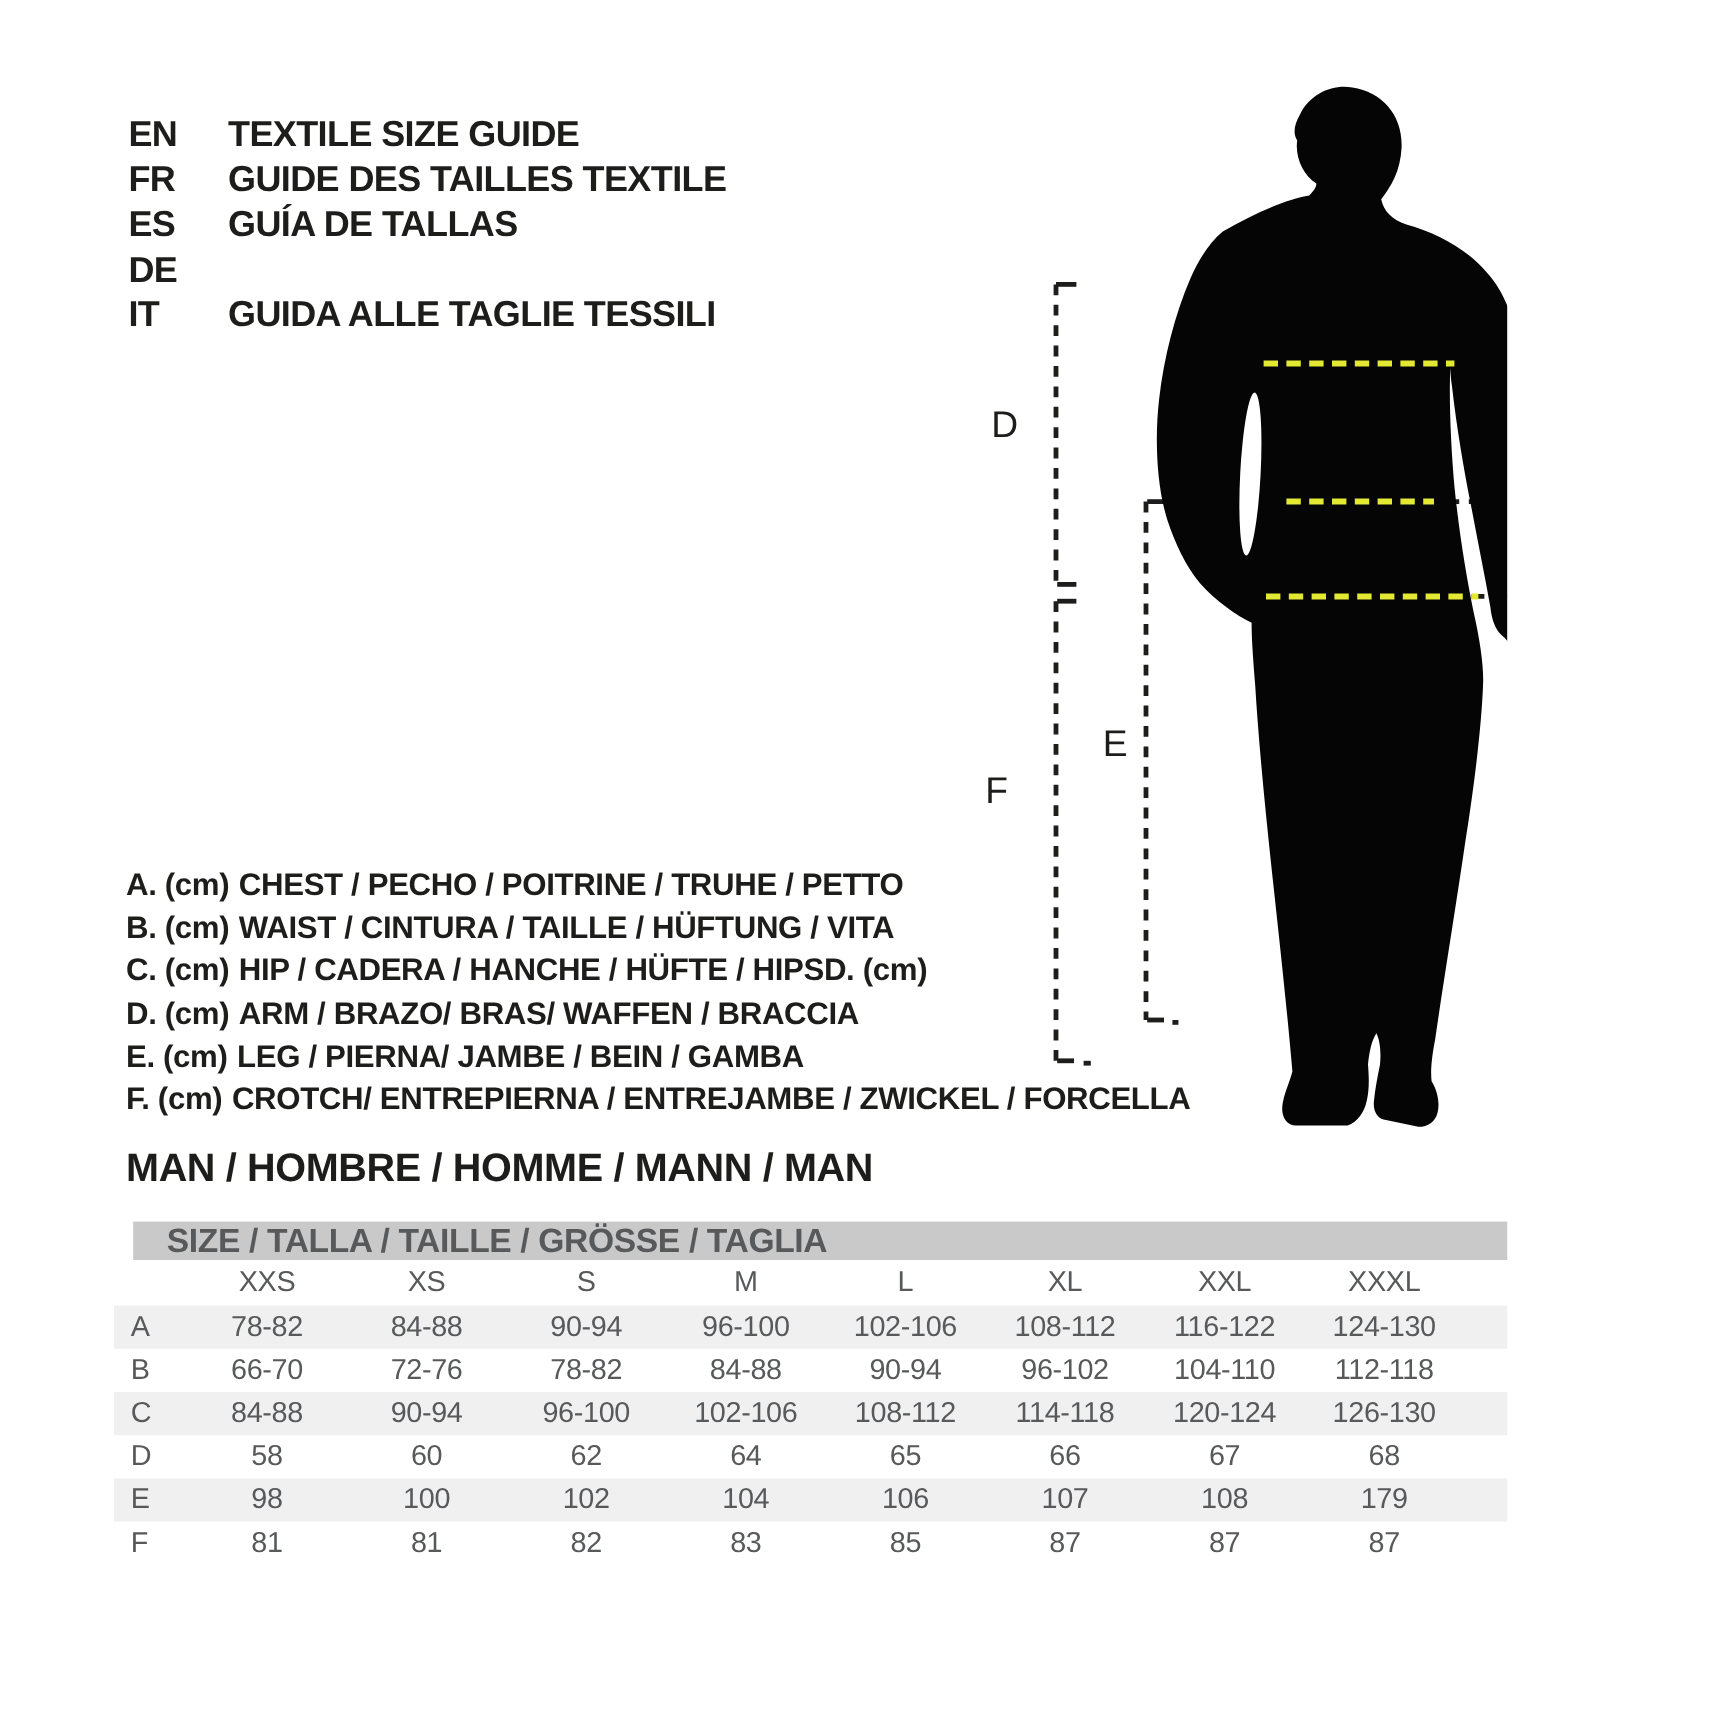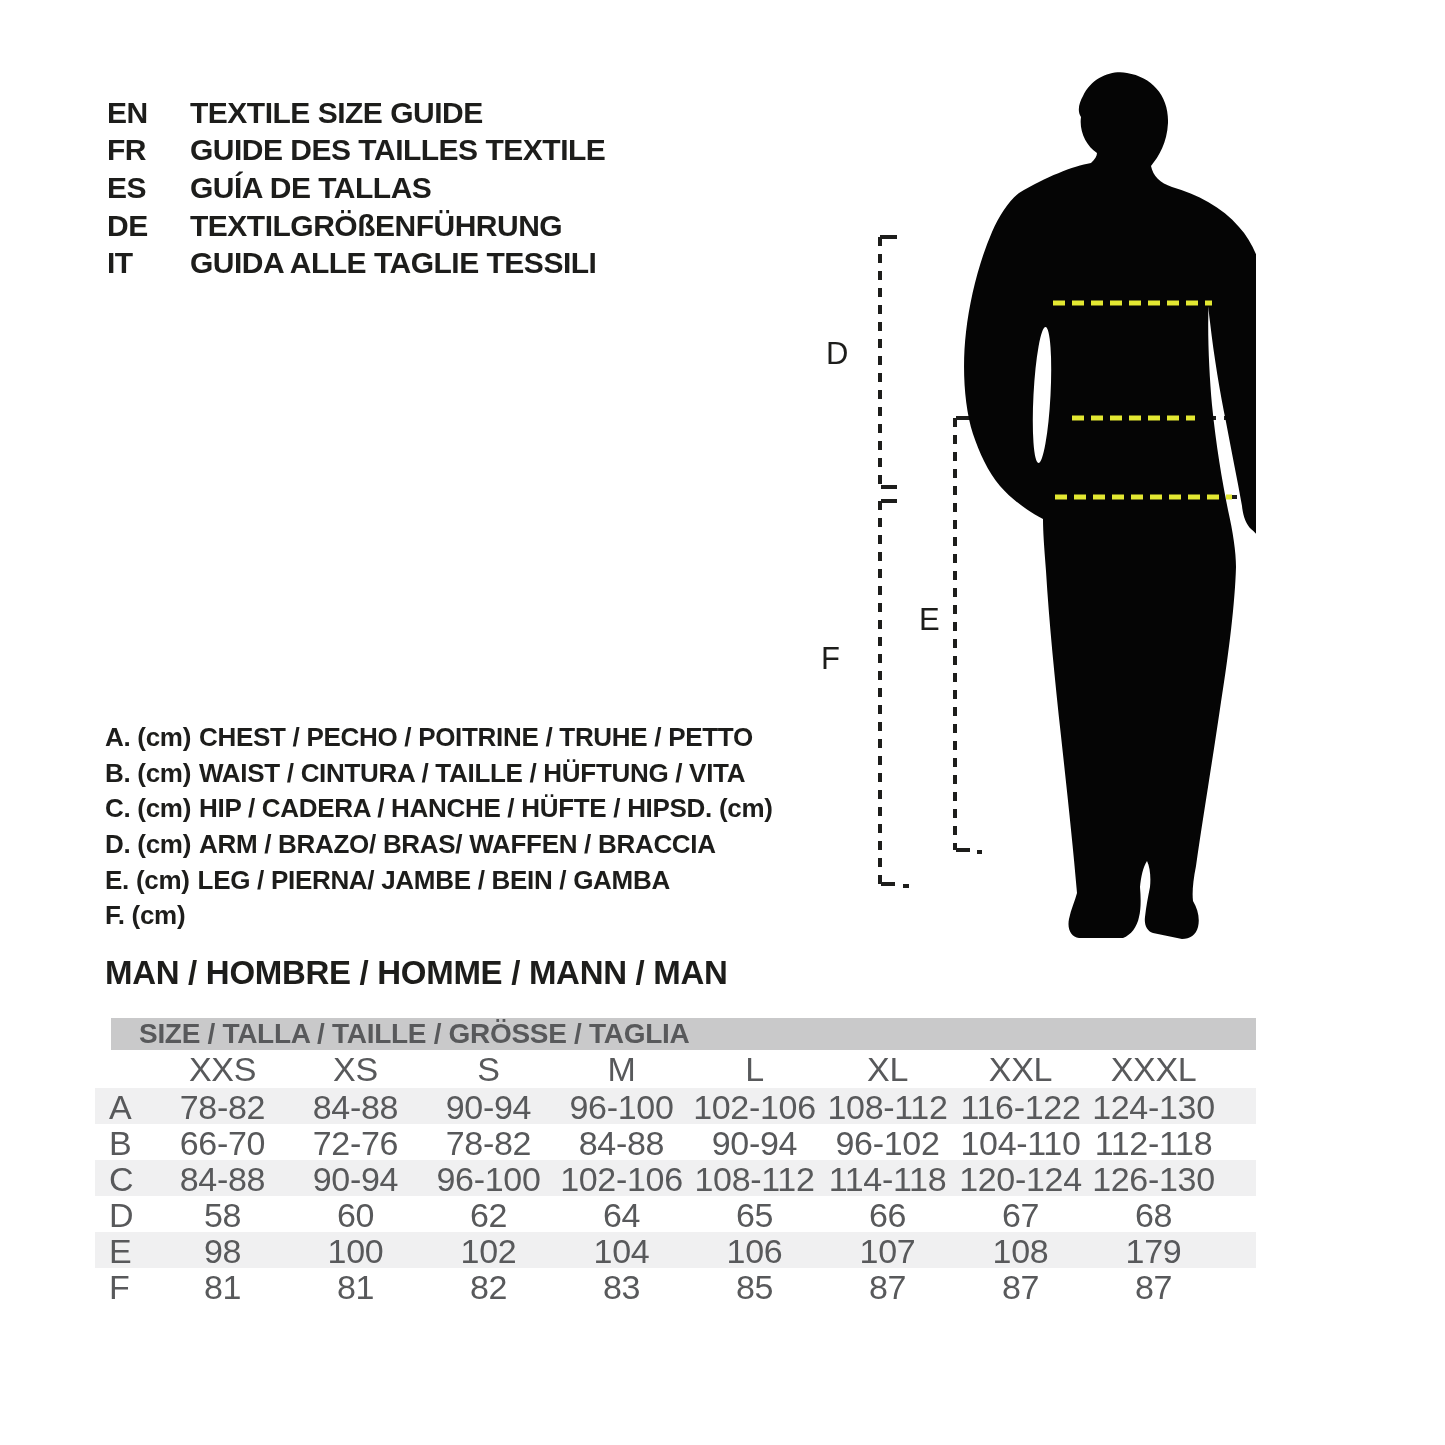--- a/index.html
+++ b/index.html
@@ -16,21 +16,21 @@
   .legend-row{height:35.7px;display:flex;align-items:flex-start;font-size:26px;font-weight:700;letter-spacing:-0.3px;}
   .legend-key{margin-right:8px;}
 
   .gender-line{position:absolute;left:105px;top:973px;transform:translateY(-50%);
                font-size:33px;font-weight:700;letter-spacing:-0.3px;}
 
   
   .size-header-bar{position:absolute;left:95px;top:1018px;width:1254px;height:32px;background:#c9c9ca;
                    display:flex;align-items:center;padding-left:28px;box-sizing:border-box;
                    font-size:28px;font-weight:700;color:#58595b;letter-spacing:-0.3px;margin-left:16px;}
-  .size-table{position:absolute;left:95px;top:1050px;width:1254px;font-size:34px;color:#58595b;}
+  .size-table{position:absolute;left:95px;top:1050px;width:1254px;font-size:24px;color:#58595b;}
   .t-row{display:grid;grid-template-columns:61px repeat(8,133px) 1fr;height:36px;align-items:center;}
   .t-row.header{height:38px;}
   .t-row.stripe{background:#f0f0f1;}
   .t-cell{text-align:center;letter-spacing:-0.3px;}
   .t-label{text-align:left;padding-left:14px;}
 
   
   .figure-svg{position:absolute;left:0;top:0;width:1445px;height:1445px;}
   .marker{position:absolute;font-size:31px;font-weight:400;color:#1d1d1b;}
   .marker-a{left:1316px;top:286px;}
@@ -53,21 +53,20 @@
     <div class="lang-row">
       <span class="lang-code">FR</span>
       <span class="lang-title">GUIDE DES TAILLES TEXTILE</span>
     </div>
     <div class="lang-row">
       <span class="lang-code">ES</span>
       <span class="lang-title">GUÍA DE TALLAS</span>
     </div>
     <div class="lang-row">
       <span class="lang-code">DE</span>
-      <span class="lang-title">TEXTILGRÖßENFÜHRUNG</span>
     </div>
     <div class="lang-row">
       <span class="lang-code">IT</span>
       <span class="lang-title">GUIDA ALLE TAGLIE TESSILI</span>
     </div>
   </div>
 
   <svg class="figure-svg" viewBox="0 0 1445 1445" xmlns="http://www.w3.org/2000/svg">
 
     <g stroke="#1d1d1b" stroke-width="4" stroke-dasharray="11 8">
@@ -172,20 +171,21 @@
     <div class="legend-row">
       <span class="legend-key">D. (cm)</span>
       <span class="legend-label">ARM / BRAZO/ BRAS/ WAFFEN / BRACCIA</span>
     </div>
     <div class="legend-row">
       <span class="legend-key">E. (cm)</span>
       <span class="legend-label">LEG / PIERNA/ JAMBE / BEIN / GAMBA</span>
     </div>
     <div class="legend-row">
       <span class="legend-key">F. (cm)</span>
+      <span class="legend-label">CROTCH/ ENTREPIERNA / ENTREJAMBE / ZWICKEL / FORCELLA</span>
     </div>
   </div>
 
   <div class="gender-line">MAN / HOMBRE / HOMME / MANN / MAN</div>
 
   <div class="size-header-bar">
     <span>SIZE / TALLA / TAILLE / GRÖSSE / TAGLIA</span>
   </div>
   <div class="size-table" id="size-table">
       <div class="t-row header">

